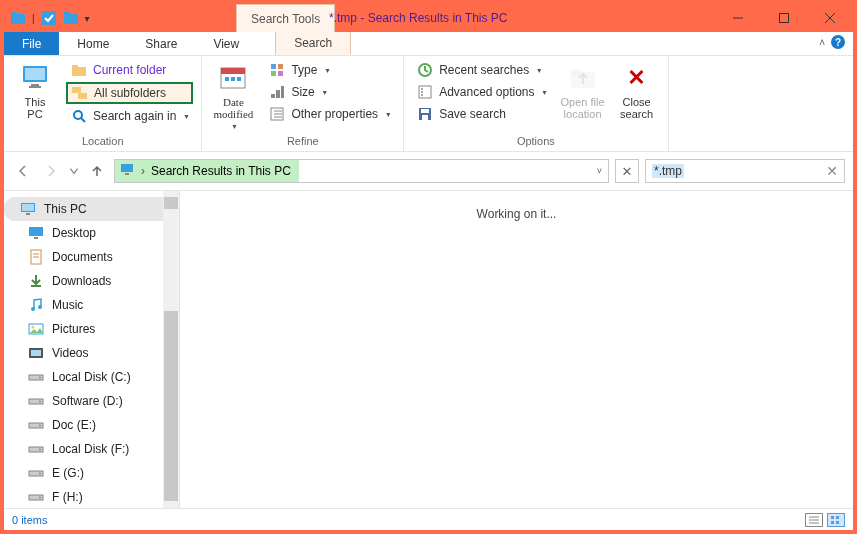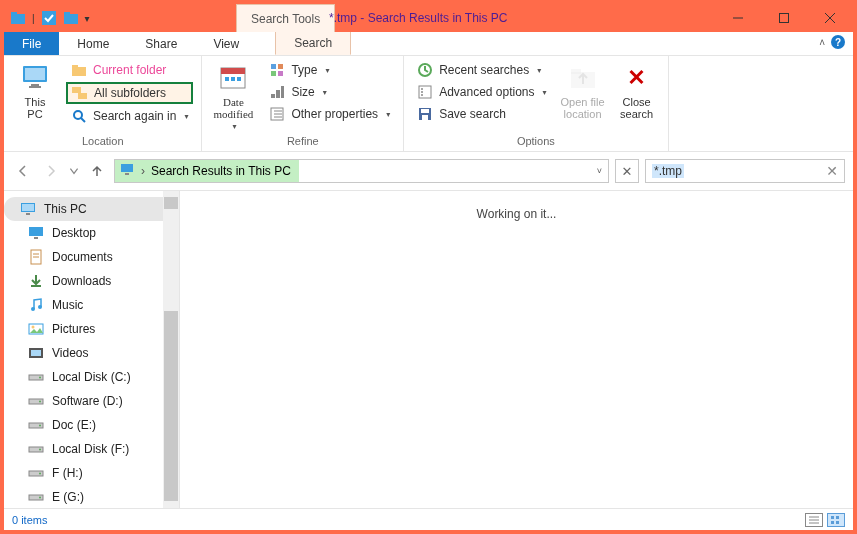--- a/index.html
+++ b/index.html
@@ -154,21 +154,21 @@
           <span style="text-align:center; line-height:12px;">This<br>PC</span>
         </div>
         <div class="mini-col">
           <div class="mini-btn">
             <span class="mini-ic">
                 <svg viewBox="0 0 16 16">
                   <rect x="1" y="5" width="14" height="9" fill="#f7c873"></rect>
                   <rect x="1" y="3" width="6" height="3" fill="#f7c873"></rect>
                 </svg>
               </span>
-            <span style="color:#ec4899;">Current folder</span>
+            <span style="color:#6d28d9;">Current folder</span>
           </div>
           <div class="mini-btn highlight">
             <span class="mini-ic">
                 <svg viewBox="0 0 16 16">
                   <rect x="0" y="2" width="9" height="6" fill="#f7c873"></rect>
                   <rect x="6" y="8" width="9" height="6" fill="#f7c873"></rect>
                 </svg>
               </span>
             <span>All subfolders</span>
           </div>
@@ -444,30 +444,30 @@
           </span>
           <span>Local Disk (F:)</span>
         </div>
       <div class="nav-item">
           <span class="nic">
             <svg viewBox="0 0 16 16">
               <rect x="1" y="6" width="14" height="5" fill="#ccc" stroke="#888"></rect>
               <circle cx="12" cy="8.5" r="1" fill="#5aa95a"></circle>
             </svg>
           </span>
+          <span>E (G:)</span>
+        </div>
+      <div class="nav-item">
+          <span class="nic">
+            <svg viewBox="0 0 16 16">
+              <rect x="1" y="6" width="14" height="5" fill="#ccc" stroke="#888"></rect>
+              <circle cx="12" cy="8.5" r="1" fill="#5aa95a"></circle>
+            </svg>
+          </span>
           <span>F (H:)</span>
-        </div>
-      <div class="nav-item">
-          <span class="nic">
-            <svg viewBox="0 0 16 16">
-              <rect x="1" y="6" width="14" height="5" fill="#ccc" stroke="#888"></rect>
-              <circle cx="12" cy="8.5" r="1" fill="#5aa95a"></circle>
-            </svg>
-          </span>
-          <span>E (G:)</span>
         </div>
       <div class="nav-scroll">
         <div class="nav-thumb"></div>
         <div class="nav-thumb b2"></div>
       </div>
     </div>
     <div class="content">
       <span>Working on it...</span>
     </div>
   </div>

